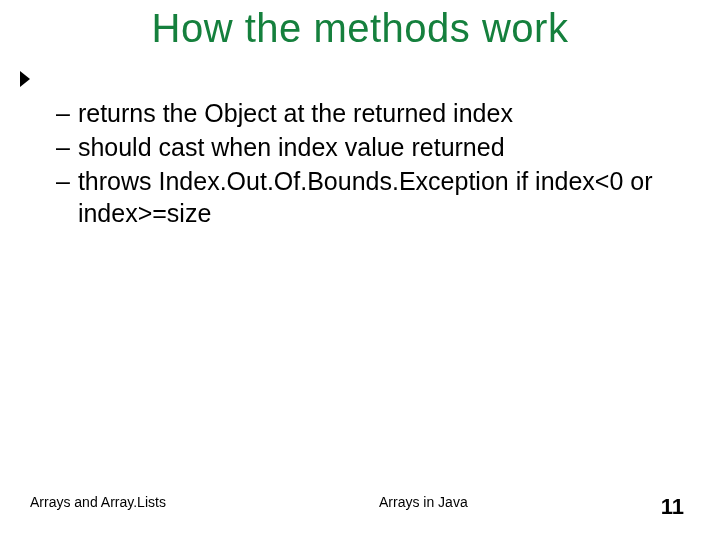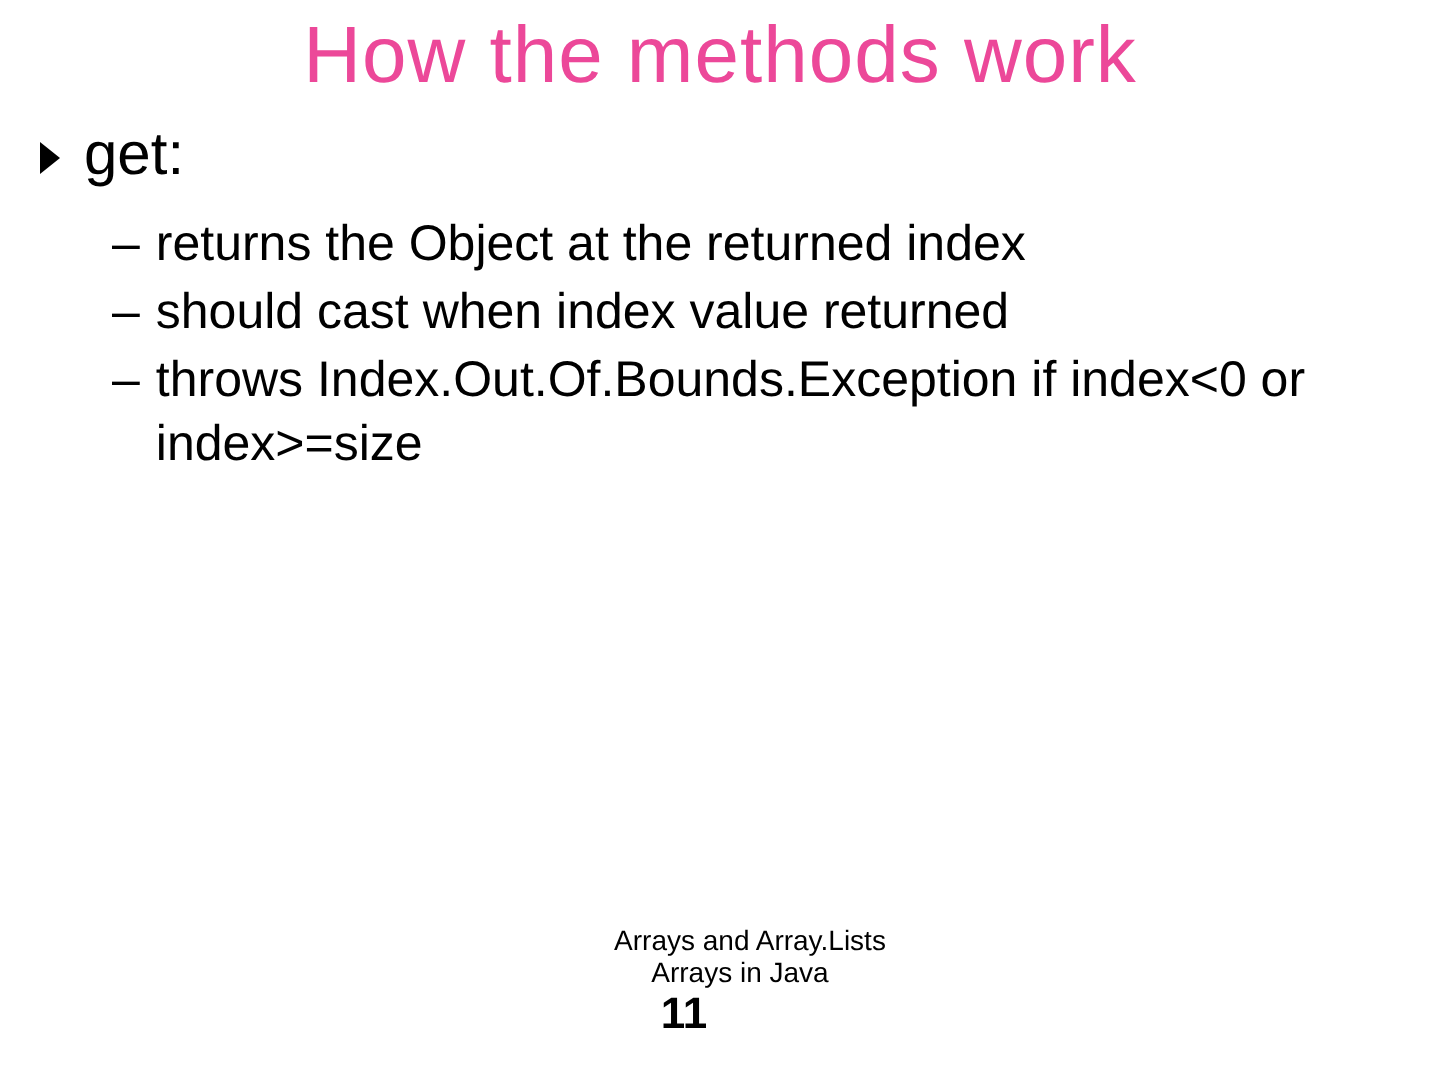--- a/index.html
+++ b/index.html
@@ -1,48 +1,47 @@
 <!DOCTYPE html>
 <html><head>
 <meta charset="utf-8">
 <style>
   * { margin: 0; padding: 0; box-sizing: border-box; }
   html, body { width: 720px; height: 540px; background: #fff; font-family: Arial, Helvetica, sans-serif; color: #000; }
   .slide { position: relative; width: 720px; height: 540px; }
-  .title { color: #ec4899; font-size: 40px; font-weight: 400; text-align: center; padding-top: 6px; letter-spacing: 0.5px; }
+  .title { color: #15803d; font-size: 40px; font-weight: 400; text-align: center; padding-top: 6px; letter-spacing: 0.5px; }
   .body { padding: 6px 20px 0 20px; }
   .lvl1 { display: flex; align-items: flex-start; margin-top: 4px; }
   .lvl1-marker { flex: 0 0 auto; margin-right: 8px; margin-top: 10px; }
   .lvl1-marker svg { display: block; }
   .lvl1-text { font-size: 30px; line-height: 1.15; }
   .lvl2-wrap { padding-left: 36px; margin-top: 10px; }
   .lvl2 { display: flex; font-size: 25px; line-height: 1.28; margin-bottom: 2px; }
   .lvl2-dash { flex: 0 0 auto; margin-right: 8px; }
   .lvl2-text { flex: 1 1 auto; }
-  .footer { position: absolute; bottom: 20px; left: 0; width: 100%; display: flex; align-items: center; flex-direction: column; }
+  .footer { position: absolute; bottom: 20px; left: 0; width: 100%; display: flex; align-items: flex-start; }
   .footer-left { flex: 0 0 auto; padding-left: 30px; font-size: 14px; }
   .footer-center { flex: 1 1 auto; text-align: center; font-size: 14px; padding-left: 20px; }
   .footer-right { flex: 0 0 auto; padding-right: 36px; font-size: 22px; font-weight: 700; }
 </style>
 </head>
 <body>
 
 <div class="slide">
 
   <h1 class="title">How the methods work</h1>
 
   <div class="body">
 
     <div class="lvl1">
       <span class="lvl1-marker">
         <svg width="14" height="16" viewBox="0 0 14 16">
           <polygon points="0,0 0,16 10,8" fill="#000"></polygon>
         </svg>
       </span>
-      <span class="lvl1-text">get:</span>
     </div>
 
     <div class="lvl2-wrap">
       <div class="lvl2">
         <span class="lvl2-dash">–</span>
         <span class="lvl2-text">returns the Object at the returned index</span>
       </div>
       <div class="lvl2">
         <span class="lvl2-dash">–</span>
         <span class="lvl2-text">should cast when index value returned</span>

